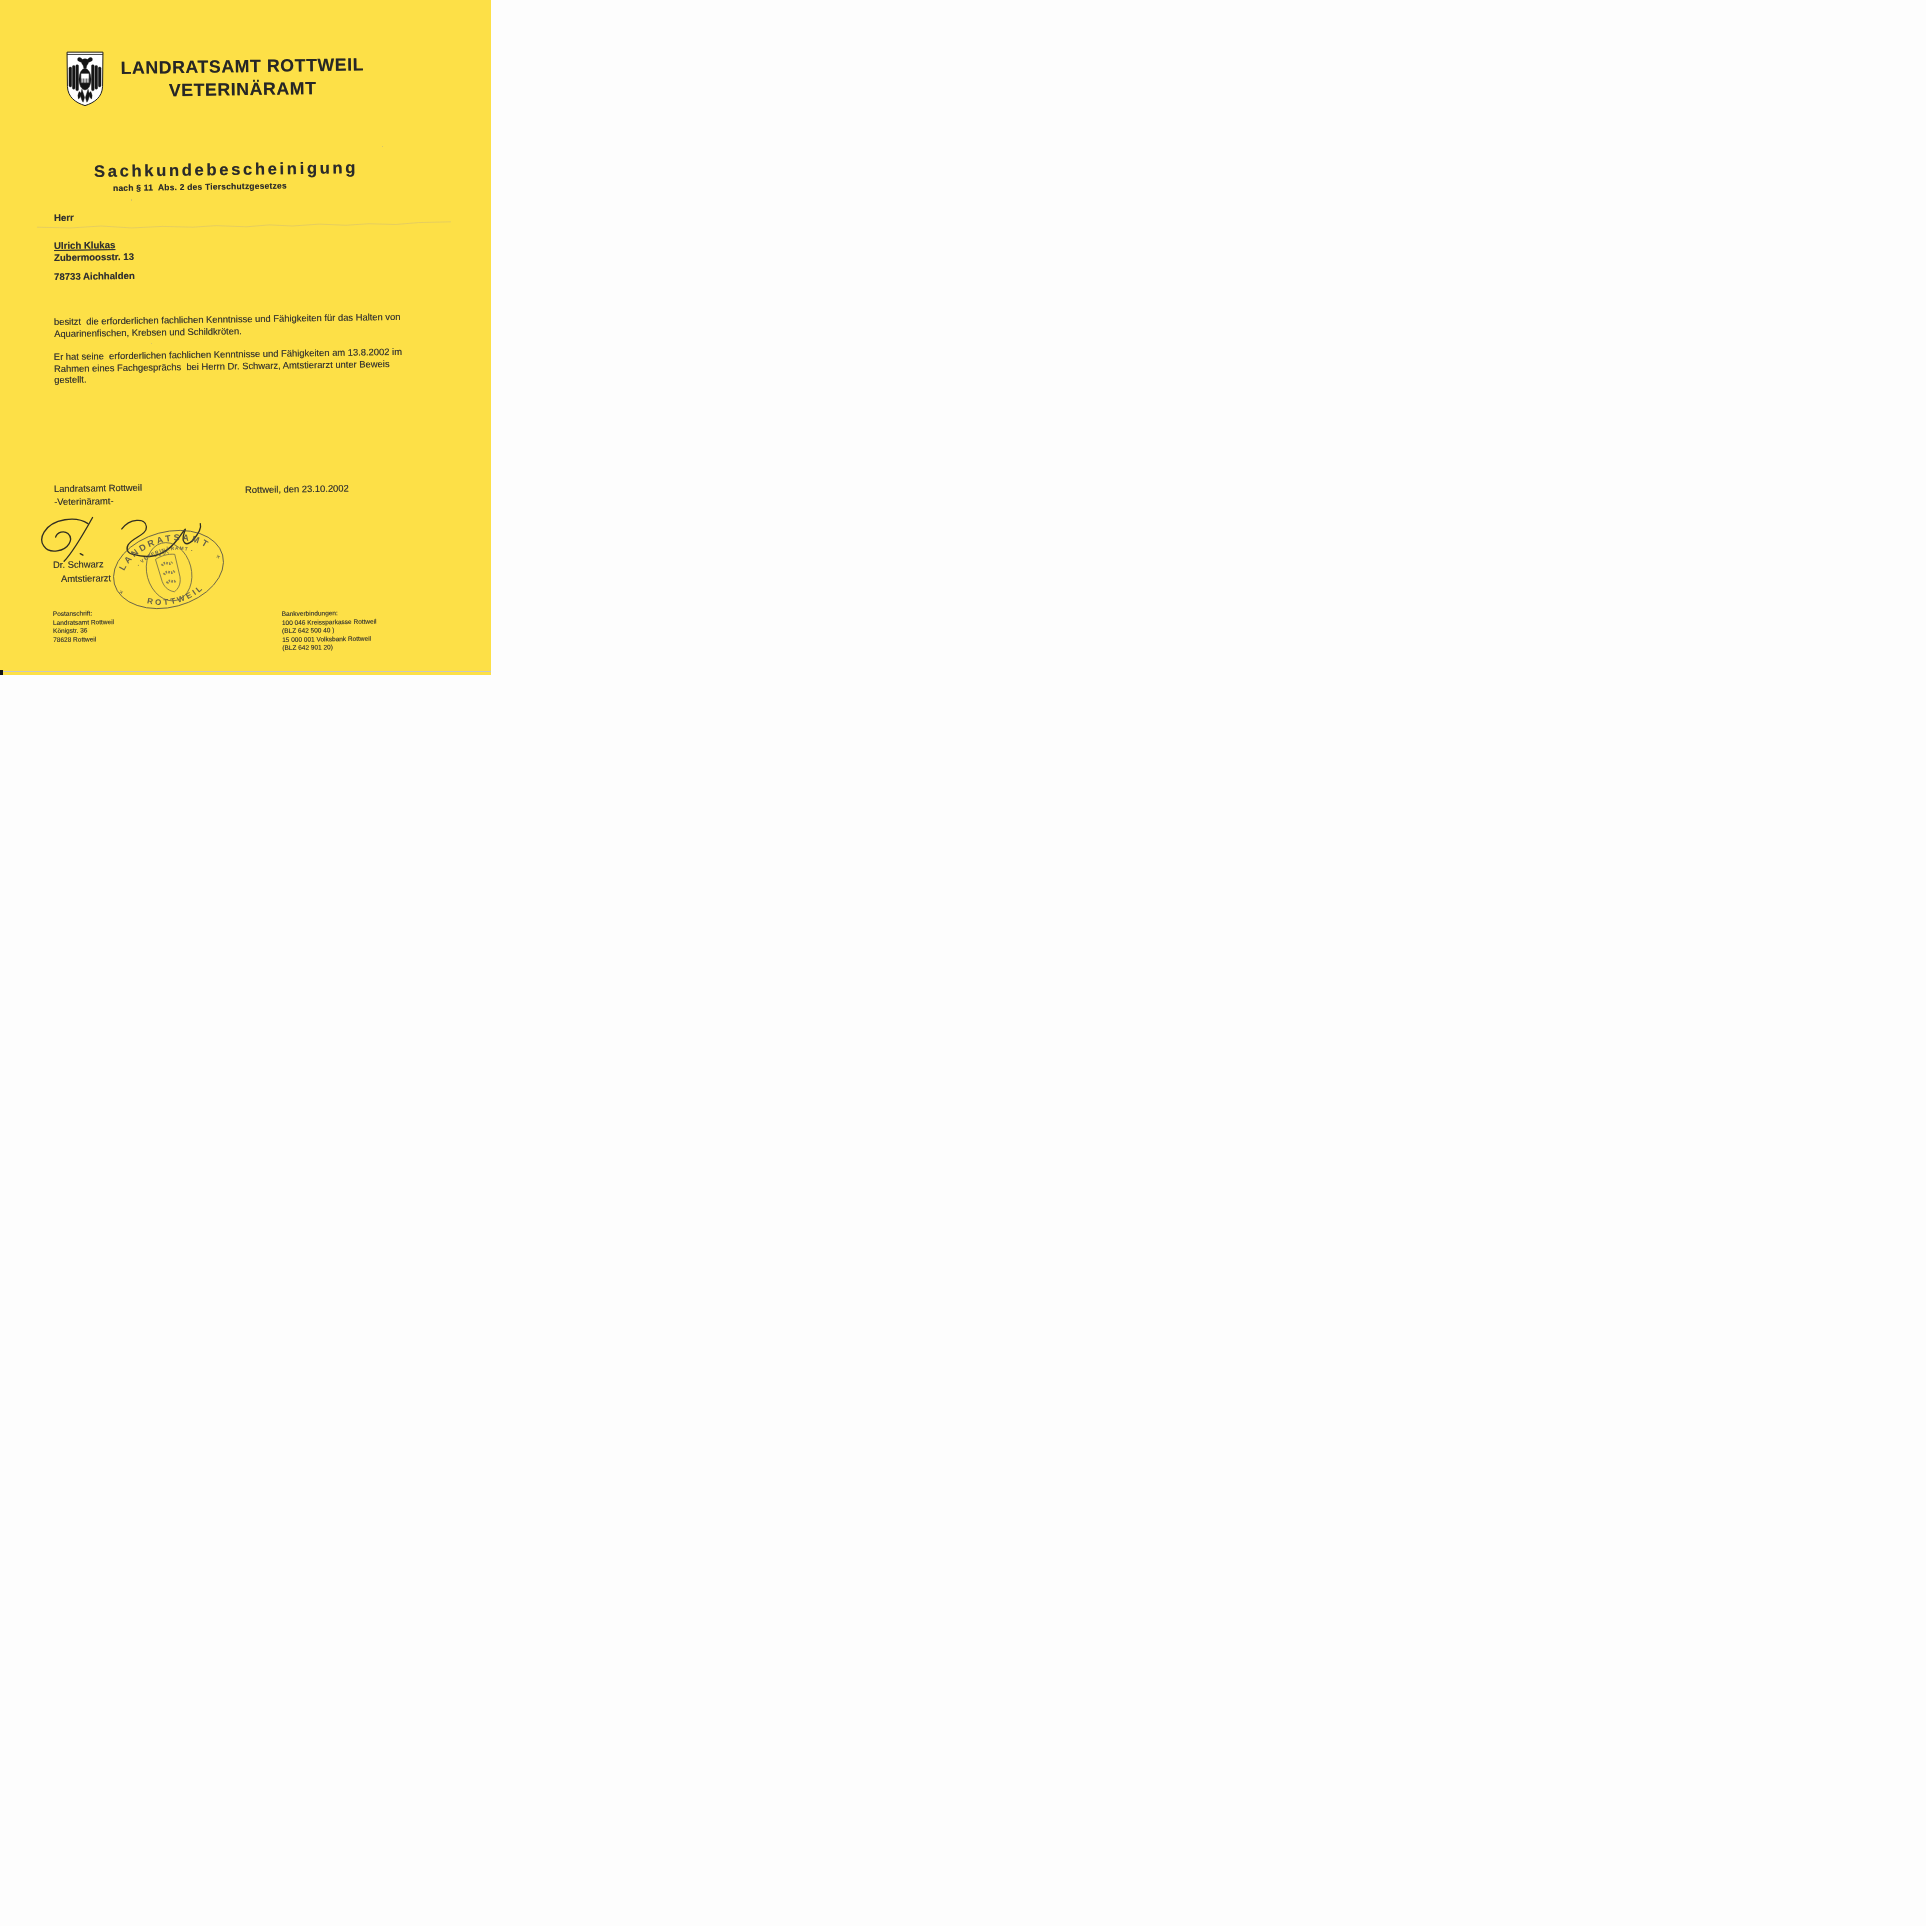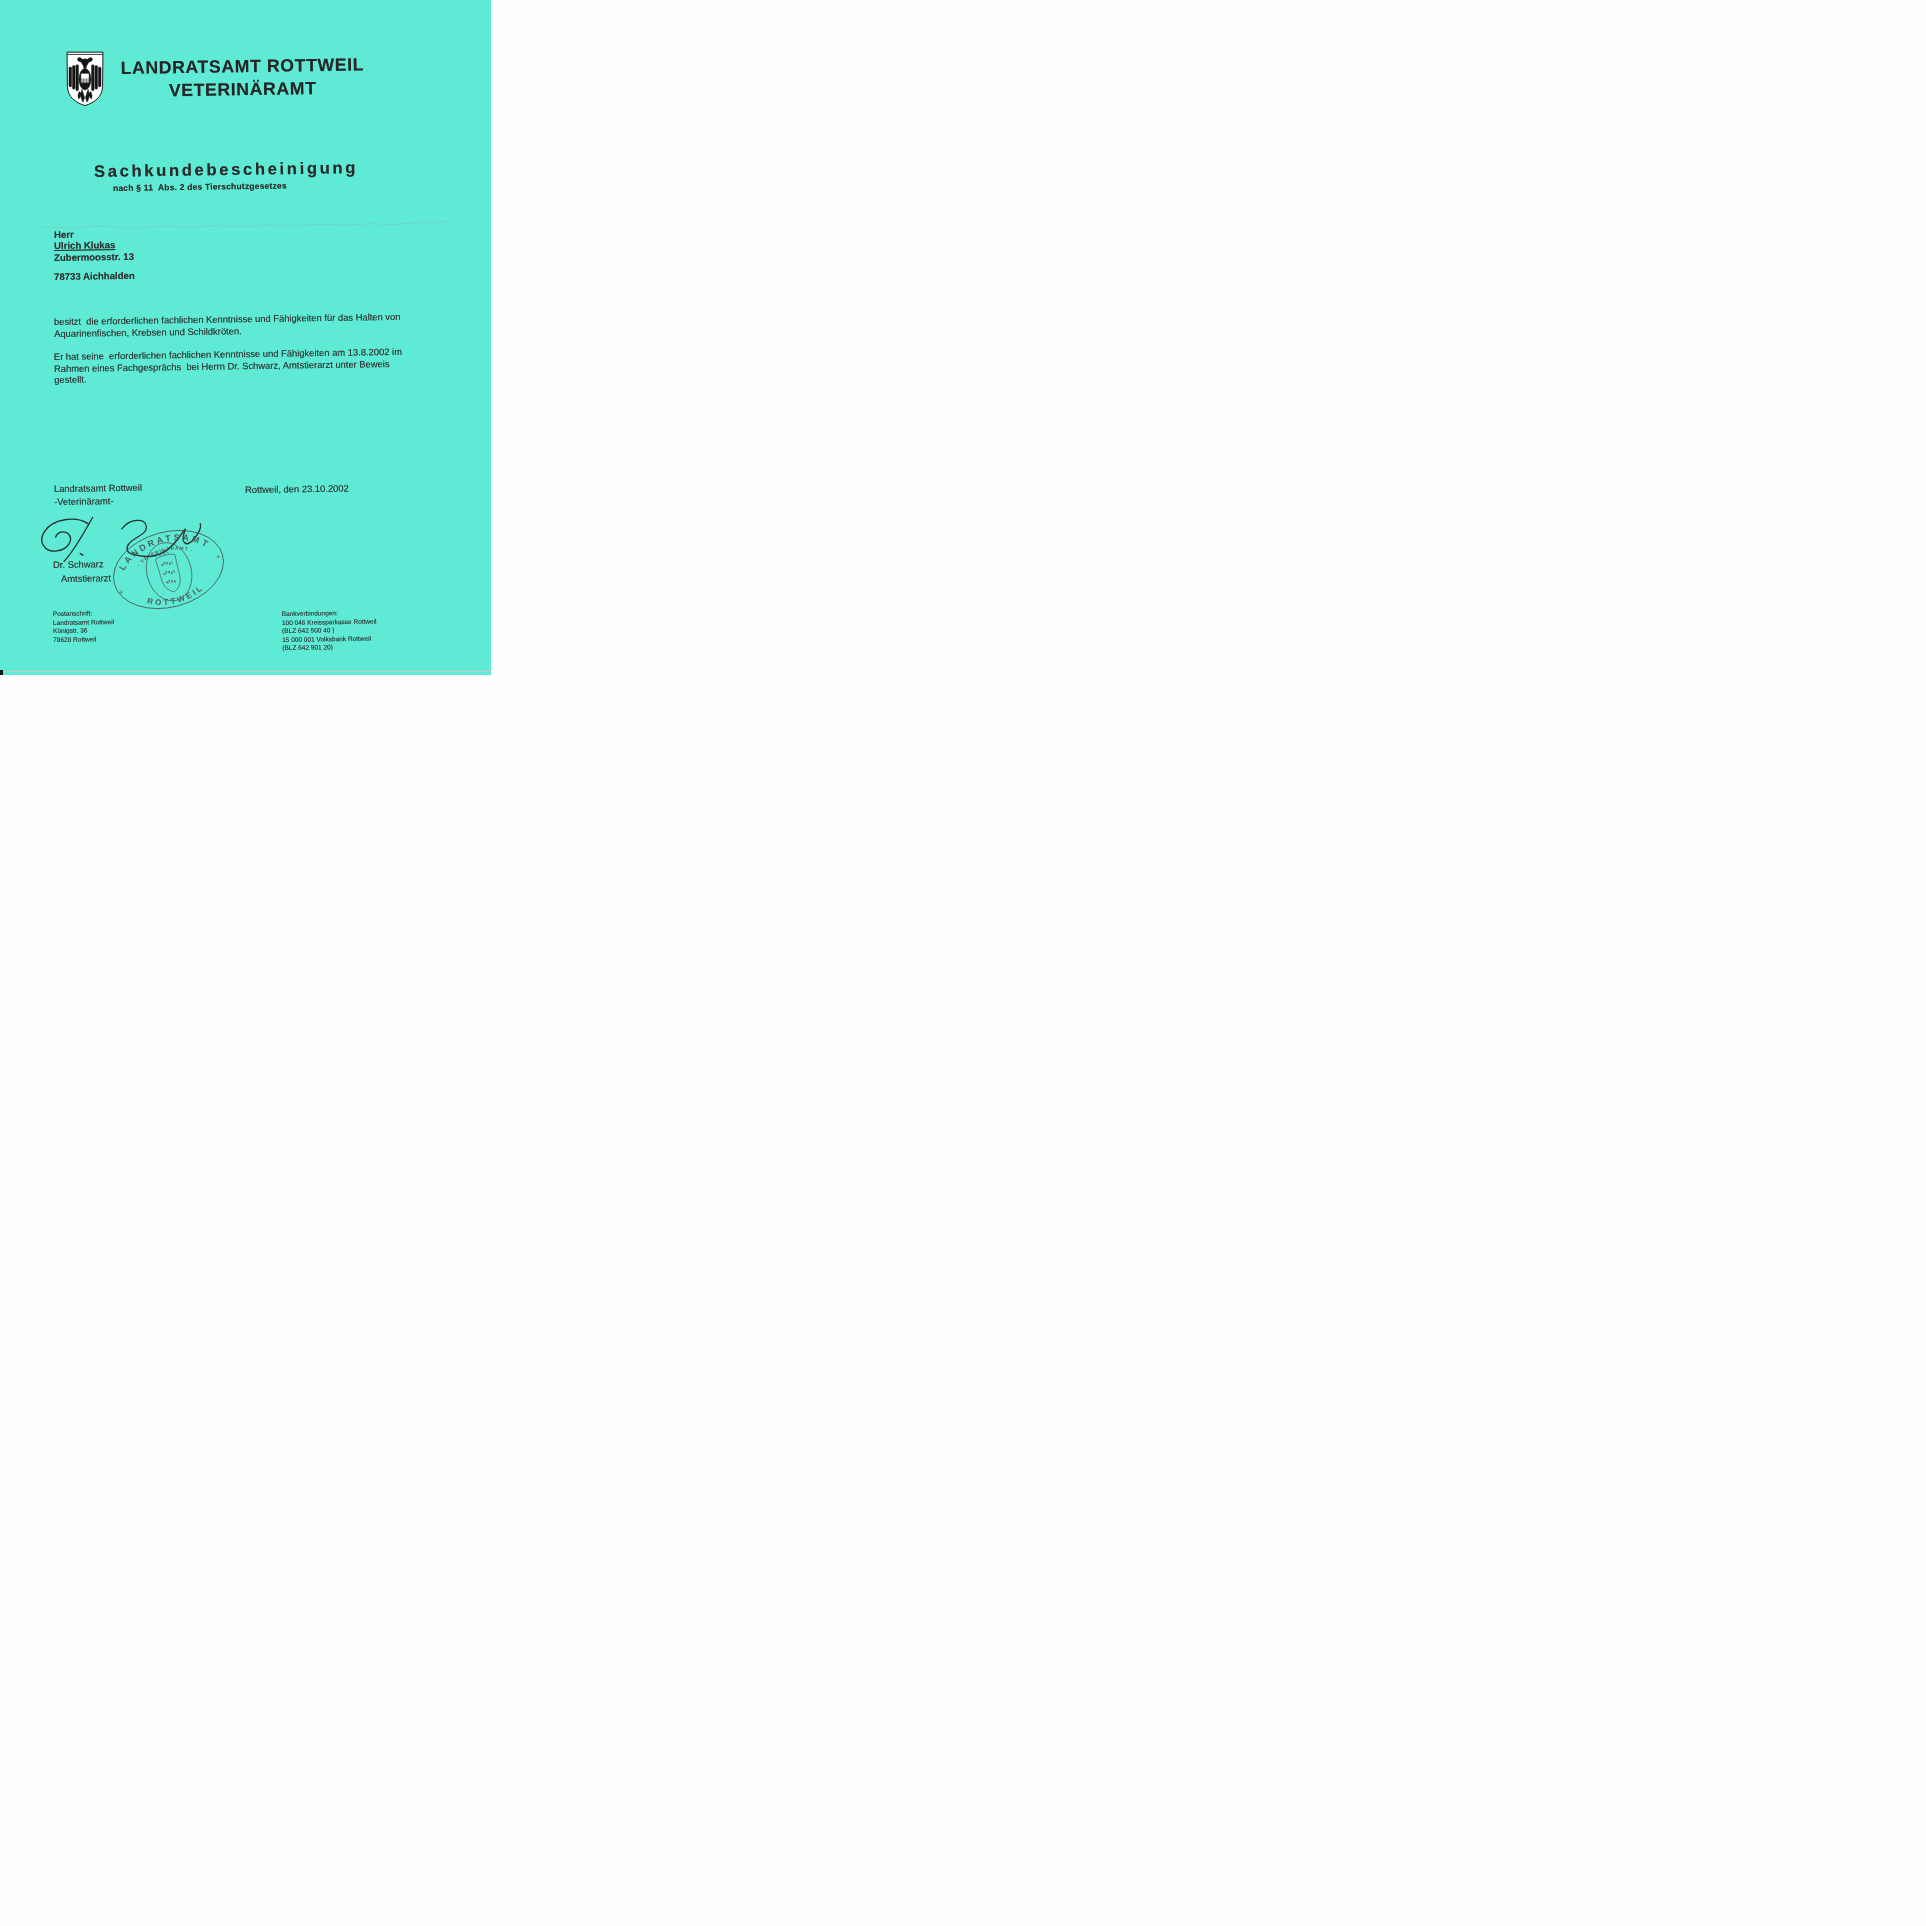--- a/index.html
+++ b/index.html
@@ -1,16 +1,16 @@
 <!DOCTYPE html>
 <html style="font-size:6.2px"><head>
 <meta charset="utf-8">
 <style>
   html,body{margin:0;padding:0;background:#fdfdfd;}
-  .page{position:relative;width:491px;height:675px;background:#5eead4;overflow:hidden;
+  .page{position:relative;width:491px;height:675px;background:#fde047;overflow:hidden;
         font-family:"Liberation Sans","DejaVu Sans",sans-serif;color:#2e2e2e;}
   .abs{position:absolute;}
   .skew{transform:rotate(-0.85deg);transform-origin:0 50%;}
   .line{white-space:pre;}
   .soft{text-shadow:0.1px 0.1px 0.2px rgba(30,30,30,.45);}
   .hdr{font-weight:700;font-size:17.7px;letter-spacing:0.6px;color:#262626;line-height:23px;text-align:center;}
   .doctitle{font-weight:700;font-size:16.6px;letter-spacing:0.16em;color:#2a2a2a;}
   .docsub{font-weight:700;font-size:8.5px;letter-spacing:0.2px;color:#2a2a2a;}
   .addr{font-weight:700;font-size:9.6px;color:#303030;}
   .body-txt{font-weight:400;font-size:9.4px;color:#313131;line-height:11.7px;}
@@ -67,21 +67,21 @@
     <div class="hdr soft">VETERINÄRAMT</div>
   </div>
 
   <div class="abs skew doctitle soft" style="left:94px;top:162px;">Sachkundebescheinigung</div>
   <div class="abs skew docsub soft line" style="left:113px;top:183px;">nach § 11  Abs. 2 des Tierschutzgesetzes</div>
 
   <svg class="abs" style="left:0;top:218px;" width="491" height="13" viewBox="0 0 1275 34">
     <polyline points="92,24 180,26 260,21 340,26 420,22 500,24 560,20 640,23 700,18 760,21 830,16 900,19 960,15 1030,17 1090,12 1175,10" fill="none" stroke="#a89d9e" stroke-width="1.3" opacity="0.55"></polyline>
   </svg>
 
-  <div class="abs skew addr soft line" style="left:54px;top:229px;">Herr</div>
+  <div class="abs skew addr soft line" style="left:54px;top:212px;">Herr</div>
   <div class="abs skew addr soft line" style="left:54px;top:240px;text-decoration:underline;">Ulrich Klukas</div>
   <div class="abs skew addr soft line" style="left:54px;top:252px;">Zubermoosstr. 13</div>
   <div class="abs skew addr soft line" style="left:54px;top:271px;">78733 Aichhalden</div>
 
   <div class="abs skew body-txt soft" style="left:54px;top:316px;">
     <div class="line">besitzt  die erforderlichen fachlichen Kenntnisse und Fähigkeiten für das Halten von</div>
     <div class="line">Aquarinenfischen, Krebsen und Schildkröten.</div>
   </div>
 
   <div class="abs skew body-txt soft" style="left:54px;top:351px;">

